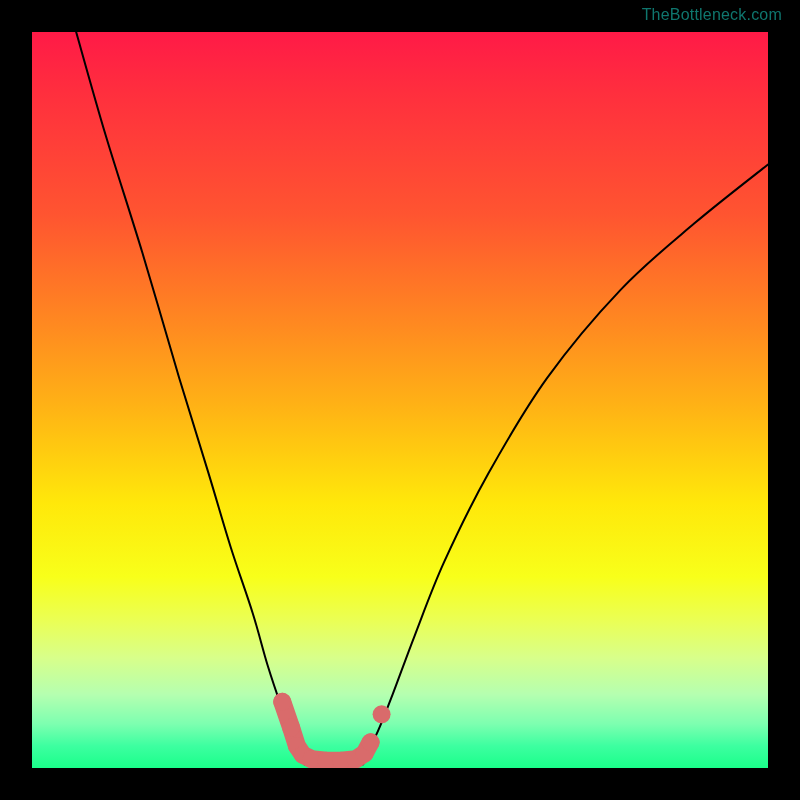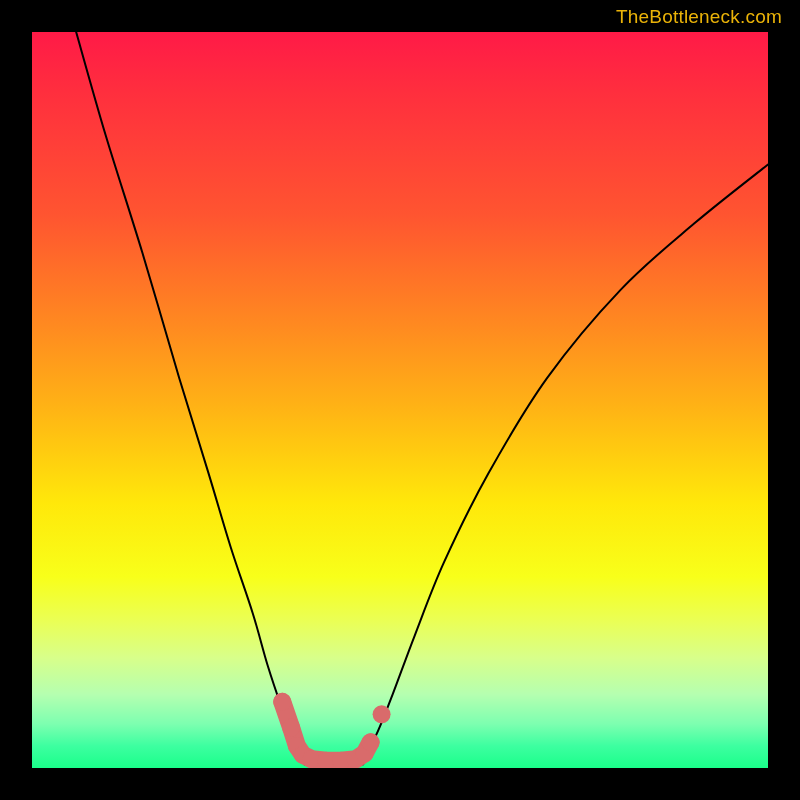--- a/index.html
+++ b/index.html
@@ -39,22 +39,22 @@
       #b5ffb0 90%,
       #7dffb0 94%,
       #3dffa0 97%,
       #1aff8a 100%
     );
   }
   .watermark {
     position: absolute;
     top: 6px;
     right: 18px;
-    color: #eab308;
-    font-size: 19px;
+    color: #0f766e;
+    font-size: 16px;
     font-weight: 500;
     letter-spacing: 0.2px;
     user-select: none;
   }
   svg.curves {
     position: absolute;
     top: 0;
     left: 0;
     width: 736px;
     height: 736px;

